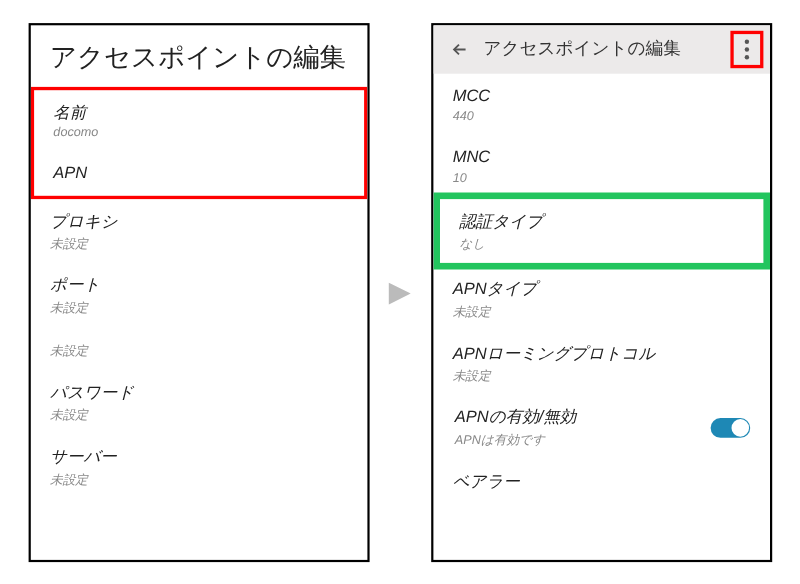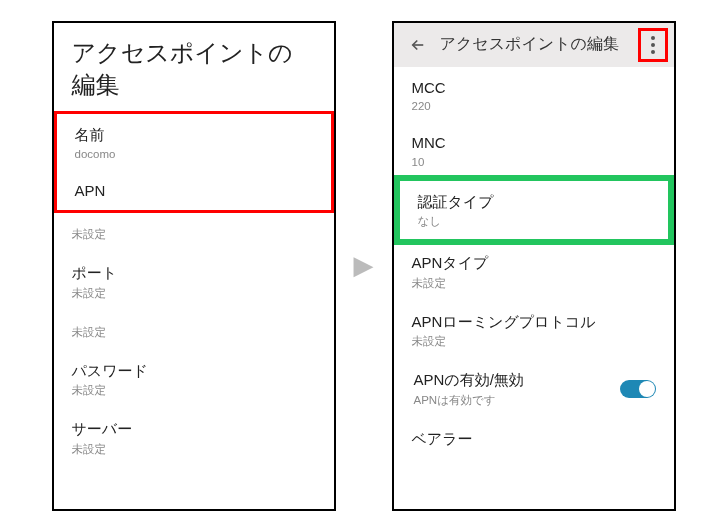--- a/index.html
+++ b/index.html
@@ -8,21 +8,21 @@
       background: #fff;
       display: flex;
       align-items: center;
       justify-content: center;
       gap: 18px;
       padding: 20px;
       width: 727px;
       height: 531px;
     }
     .phone {
-      width: 284px;
+      width: 310px;
       height: 490px;
       border: 2px solid #000;
       background: #fff;
       overflow: hidden;
       position: relative;
     }
     .title-large {
       font-size: 24px;
       font-weight: 400;
       color: #222;
@@ -67,20 +67,21 @@
       width: 4px;
       height: 4px;
       background: #555;
       border-radius: 50%;
     }
     .hl-box-menu {
       border: 3px solid #f00;
     }
     .list {
       padding: 0;
+      font-style: italic;
     }
     .item {
       padding: 11px 18px 10px 18px;
       position: relative;
     }
     .item.hl {
       border: 6px solid #22c55e;
       margin: -3px 0;
     }
     .group-hl {
@@ -134,20 +135,21 @@
     <div class="group-hl">
       <div class="item">
         <div class="label">名前</div>
         <div class="value">docomo</div>
       </div>
       <div class="item">
         <div class="label">APN</div>
       </div>
     </div>
     <div class="item">
+      <div class="label">プロキシ</div>
       <div class="value">未設定</div>
     </div>
     <div class="item">
       <div class="label">ポート</div>
       <div class="value">未設定</div>
     </div>
     <div class="item">
       <div class="value">未設定</div>
     </div>
     <div class="item">
@@ -176,21 +178,21 @@
       <div class="dots">
           <span></span>
           <span></span>
           <span></span>
         </div>
     </div>
   </div>
   <div class="list">
     <div class="item">
       <div class="label">MCC</div>
-      <div class="value">220</div>
+      <div class="value">440</div>
     </div>
     <div class="item">
       <div class="label">MNC</div>
       <div class="value">10</div>
     </div>
     <div class="item hl">
       <div class="label">認証タイプ</div>
       <div class="value">なし</div>
     </div>
     <div class="item">

